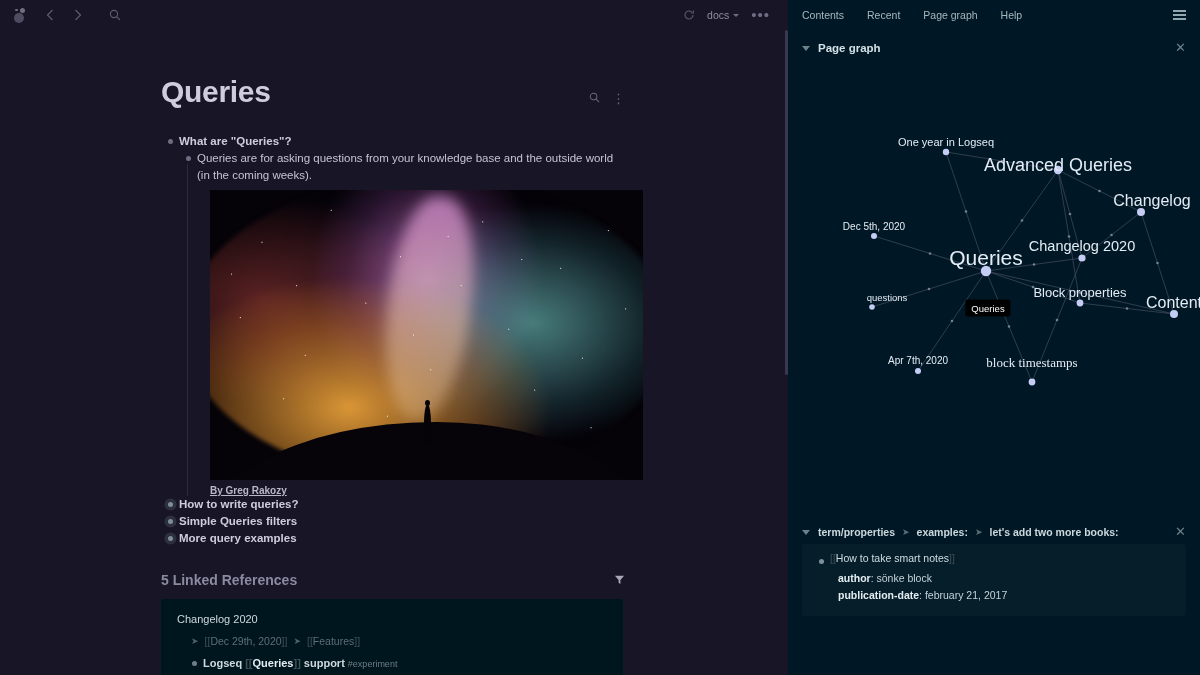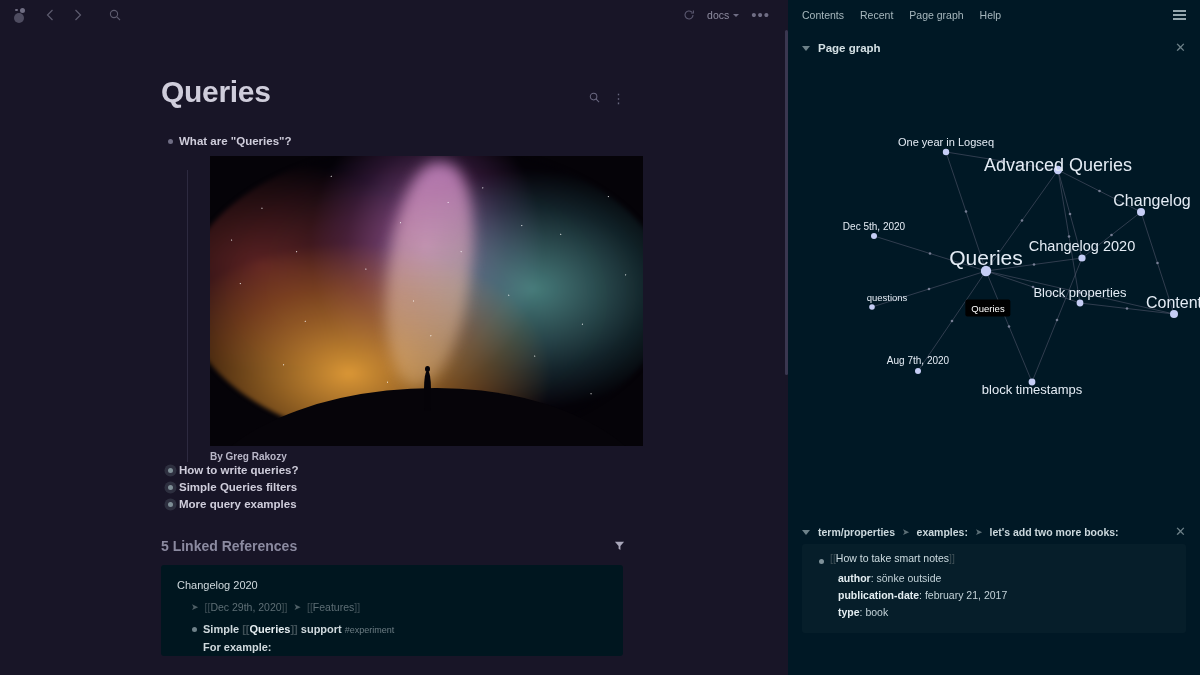--- a/index.html
+++ b/index.html
@@ -98,42 +98,42 @@
   }
   .ground {
     position: absolute; left: -5%; bottom: -26%; width: 110%; height: 46%;
     background: #060409; border-radius: 52% 48% 0 0 / 100% 100% 0 0;
   }
   .person {
     position: absolute; left: 49.5%; bottom: 12%; width: 7px; height: 40px;
     background: #050308; border-radius: 45% 45% 10% 10%;
   }
   .person:before { content:""; position:absolute; left:1px; top:-5px; width:5px; height:6px; background:#050308; border-radius:50%; }
-  .imgcaption { margin-left: 31px; font-size: 10px; color: #b9b7c8; font-weight: 700; padding-top: 5px; }
+  .imgcaption { margin-left: 31px; font-size: 10px; color: #b9b7c8; font-weight: 700; padding-top: 5px; text-decoration: underline; }
 
   .refs-head { display: flex; align-items: center; margin-top: 24px; padding-right: 163px; }
   .refs-title { font-size: 14px; color: #8b8aa0; font-weight: 700; }
   .filter-icon { margin-left: auto; color: #a9a7ba; }
 
   .refcard { margin-top: 10px; width: 462px; background: #00161f; border-radius: 3px; padding: 14px 16px 0 16px; }
   .refcard .pg { font-size: 11px; color: #cfd9dd; margin-bottom: 10px; }
   .breadcrumb2 { display: flex; align-items: center; gap: 6px; font-size: 10.5px; color: #5d6e75; padding-left: 14px; margin-bottom: 8px; }
   .bc-arrow { color: #4e5f66; font-size: 9px; }
   .brackets { color: #3f5057; }
   .refblk { display: flex; align-items: flex-start; padding-left: 8px; }
   .refblk .bullet .dot { background: #6e8189; }
   .reftext { font-size: 11px; color: #cfd9dd; font-weight: 700; line-height: 17px; }
   .linkword { color: #e6eef1; }
   .tag { font-size: 9px; color: #6c7d84; font-weight: 400; }
 
   .scrollbar { position: absolute; right: 0; top: 30px; width: 3px; height: 345px; background: #3a3750; border-radius: 2px; }
 
   
   .side { width: 412px; height: 675px; background: #001825; position: relative; }
-  .side-tabs { height: 30px; display: flex; align-items: center; padding: 0 14px; gap: 16px; }
+  .side-tabs { height: 30px; display: flex; align-items: center; padding: 0 14px; gap: 23px; }
   .side-tab { font-size: 10.5px; color: #a6b7bd; }
   .hamb { margin-left: auto; display: flex; flex-direction: column; gap: 2.5px; }
   .hamb i { display: block; width: 13px; height: 1.5px; background: #94a6ad; }
 
   .sec-head { display: flex; align-items: center; padding: 12px 14px 0 14px; }
   .caret { width: 0; height: 0; border-left: 4px solid transparent; border-right: 4px solid transparent; border-top: 5px solid #6d8189; margin-right: 8px; }
   .sec-title { font-size: 11.5px; font-weight: 700; color: #d3e0e4; }
   .close { margin-left: auto; color: #6d8189; font-size: 13px; line-height: 10px; }
 
   .graph { position: relative; width: 476px; height: 400px; margin-top: 6px; }
@@ -215,20 +215,26 @@
 
         <div class="blk">
           <div class="bullet">
               <div class="dot"></div>
             </div>
           <div class="btext bold">What are "Queries"?</div>
         </div>
 
         <div class="lvl2">
           <div class="thread"></div>
+          <div class="blk">
+            <div class="bullet">
+                <div class="dot"></div>
+              </div>
+            <div class="btext">Queries are for asking questions from your knowledge base and the outside world (in the coming weeks).</div>
+          </div>
 
           <div class="imgwrap">
             <div class="sky"></div>
             <div class="halo"></div>
             <div class="mw"></div>
             <div class="stars"></div>
             <div class="ground"></div>
             <div class="person"></div>
           </div>
           <div class="imgcaption">By Greg Rakozy</div>
@@ -271,21 +277,21 @@
           <span><span class="brackets">[[</span><span>Dec 29th, 2020</span><span class="brackets">]]</span></span>
           <span class="bc-arrow">➤</span>
           <span><span class="brackets">[[</span><span>Features</span><span class="brackets">]]</span></span>
         </div>
         <div class="refblk">
           <div class="bullet">
               <div class="dot"></div>
             </div>
           <div>
             <div class="reftext">
-              <span>Simple </span><span class="brackets">[[</span><span class="linkword">Queries</span><span class="brackets">]]</span><span> support</span>
+              <span>Logseq </span><span class="brackets">[[</span><span class="linkword">Queries</span><span class="brackets">]]</span><span> support</span>
               <span class="tag">#experiment</span>
             </div>
             <div class="reftext">For example:</div>
           </div>
         </div>
 
       </div>
 
     </div>
 
@@ -363,22 +369,22 @@
       <div id="graph-labels">
           <div class="glabel" style="left: 158px; top: 82px; font-size: 11px;">One year in Logseq</div>
           <div class="glabel" style="left: 270px; top: 105px; font-size: 18px;">Advanced Queries</div>
           <div class="glabel" style="left: 364px; top: 141px; font-size: 16px;">Changelog</div>
           <div class="glabel" style="left: 294px; top: 186px; font-size: 14.5px;">Changelog 2020</div>
           <div class="glabel" style="left: 86px; top: 166px; font-size: 10px;">Dec 5th, 2020</div>
           <div class="glabel" style="left: 198px; top: 198px; font-size: 21px;">Queries</div>
           <div class="glabel" style="left: 292px; top: 232px; font-size: 13px;">Block properties</div>
           <div class="glabel" style="left: 386px; top: 243px; font-size: 16px;">Content</div>
           <div class="glabel" style="left: 99px; top: 237px; font-size: 9.5px;">questions</div>
-          <div class="glabel" style="left: 130px; top: 300px; font-size: 10px;">Aug 7th, 2020</div>
-          <div class="glabel" style="left: 244px; top: 329px; font-size: 13px;">block timestamps</div>
+          <div class="glabel" style="left: 130px; top: 300px; font-size: 10px;">Apr 7th, 2020</div>
+          <div class="glabel" style="left: 244px; top: 303px; font-size: 13px; font-family: Liberation Serif, serif;">block timestamps</div>
         </div>
       <div class="gtip" id="graph-tooltip" style="left: 200px; top: 248px;">Queries</div>
     </div>
 
     <div class="sec2">
       <div class="sec-head" style="padding:0">
         <span class="caret"></span>
         <div class="crumbs">
           <span class="crumb">term/properties</span>
           <span class="crumb-sep">➤</span>
@@ -390,20 +396,19 @@
       </div>
 
       <div class="detail-card">
         <div class="dblk">
           <div class="bullet">
               <div class="dot"></div>
             </div>
           <div class="dlink"><span class="brackets">[[</span><span>How to take smart notes</span><span class="brackets">]]</span></div>
         </div>
         <div class="props">
-          <div><b>author</b>: <span>sönke outside</span></div>
+          <div><b>author</b>: <span>sönke block</span></div>
           <div><b>publication-date</b>: <span>february 21, 2017</span></div>
-          <div><b>type</b>: <span>book</span></div>
         </div>
       </div>
     </div>
   </div>
 </div>
 
 </body></html>

